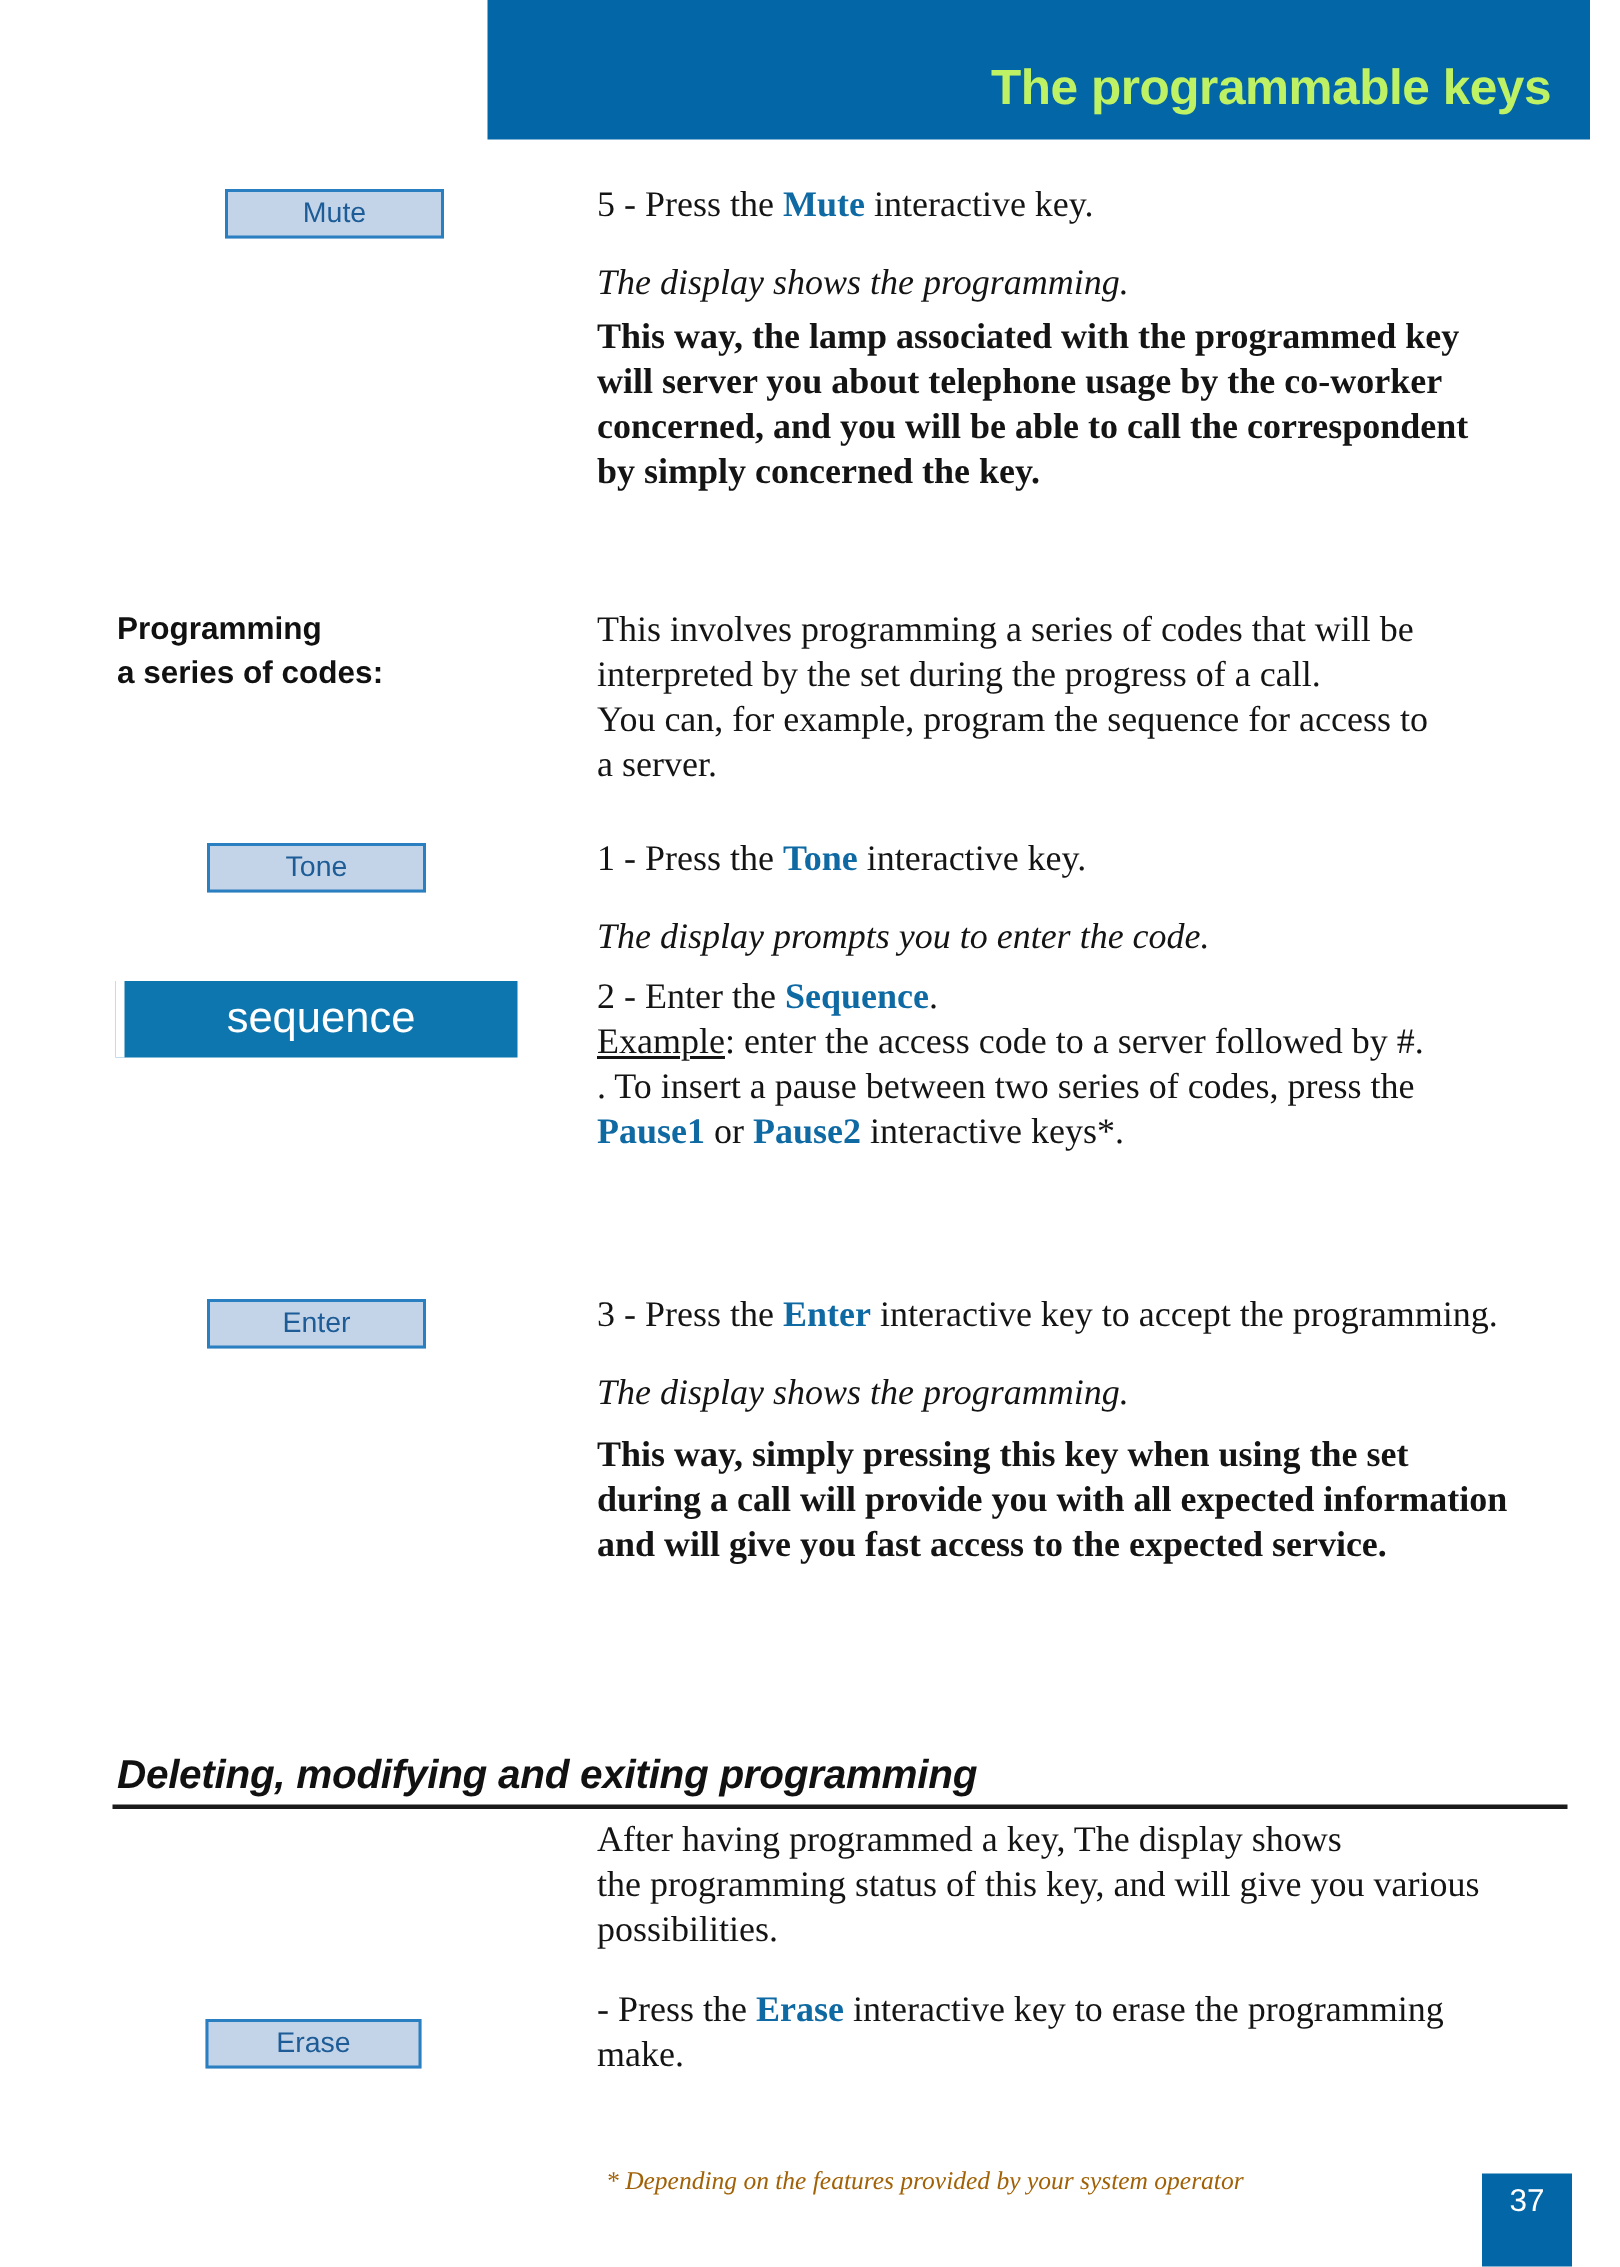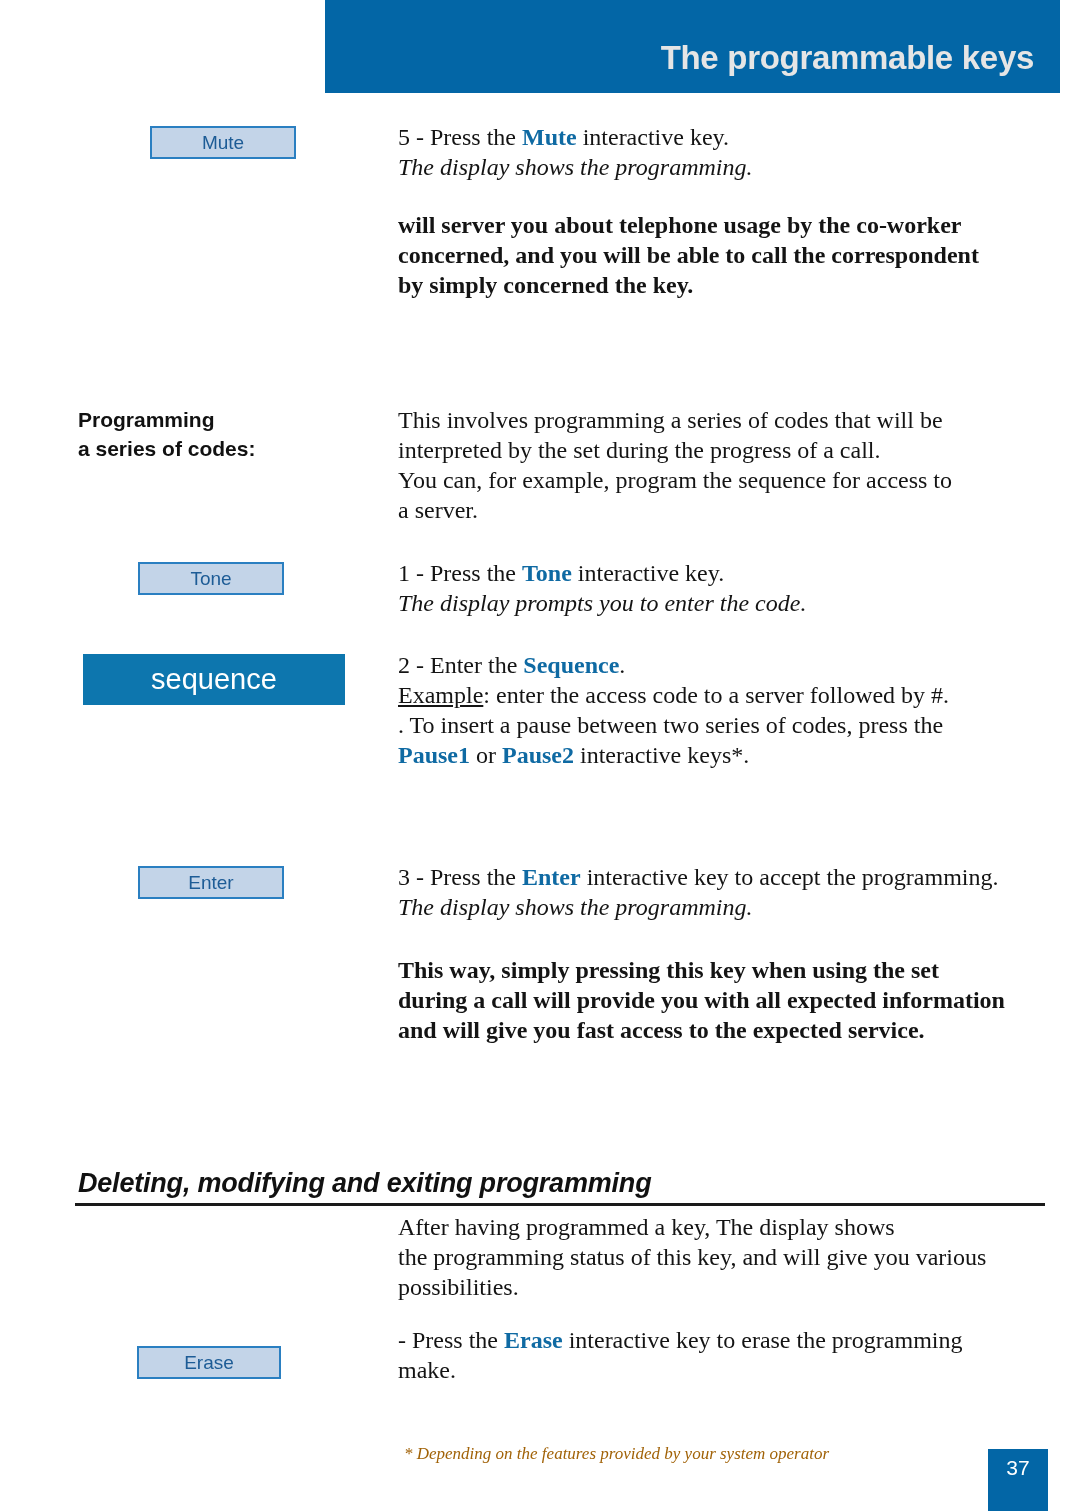--- a/index.html
+++ b/index.html
@@ -27,21 +27,21 @@
     background: #0366a6;
   }
   .header-title {
     position: absolute;
     right: 26px;
     bottom: 16px;
     font-family: "Liberation Sans", sans-serif;
     font-weight: bold;
     font-size: 33px;
     letter-spacing: -0.3px;
-    color: #e5e5e5;
+    color: #bef264;
     white-space: nowrap;
   }
 
   
   .key-btn {
     position: absolute;
     box-sizing: border-box;
     background: #c3d4e8;
     border: 2px solid #2a7fc1;
     font-family: "Liberation Sans", sans-serif;
@@ -89,21 +89,21 @@
     position: absolute;
     left: 398px;
     width: 655px;
     font-family: "Liberation Serif", serif;
     font-size: 24px;
     line-height: 30px;
     color: #141414;
   }
   .col .ln { white-space: nowrap; }
   .col.bold { font-weight: bold; }
-  .col .ital { font-style: italic; }
+  .col .ital { font-style: italic; margin-top: 22px; }
   .accent { color: #0f6aa3; font-weight: bold; }
   .uline  { text-decoration: underline; }
 
   .blk-step5      { top: 122px; }
   .blk-thisway1   { top: 210px; }
   .blk-intro      { top: 405px; }
   .blk-step1      { top: 558px; }
   .blk-step2      { top: 650px; }
   .blk-step3      { top: 862px; }
   .blk-thisway2   { top: 955px; }
@@ -166,20 +166,21 @@
 </div>
 
 <div class="key-btn key-mute">Mute</div>
 
 <div class="col blk-step5">
   <div class="ln"><span>5 - Press the </span><span class="accent">Mute</span><span> interactive key.</span></div>
   <div class="ln ital">The display shows the programming.</div>
 </div>
 
 <div class="col bold blk-thisway1">
+  <div class="ln">This way, the lamp associated with the programmed key</div>
   <div class="ln">will server you about telephone usage by the co-worker</div>
   <div class="ln">concerned, and you will be able to call the correspondent</div>
   <div class="ln">by simply concerned the key.</div>
 </div>
 
 <div class="side-label side-label-programming">
   <div>Programming</div>
   <div>a series of codes:</div>
 </div>
 

